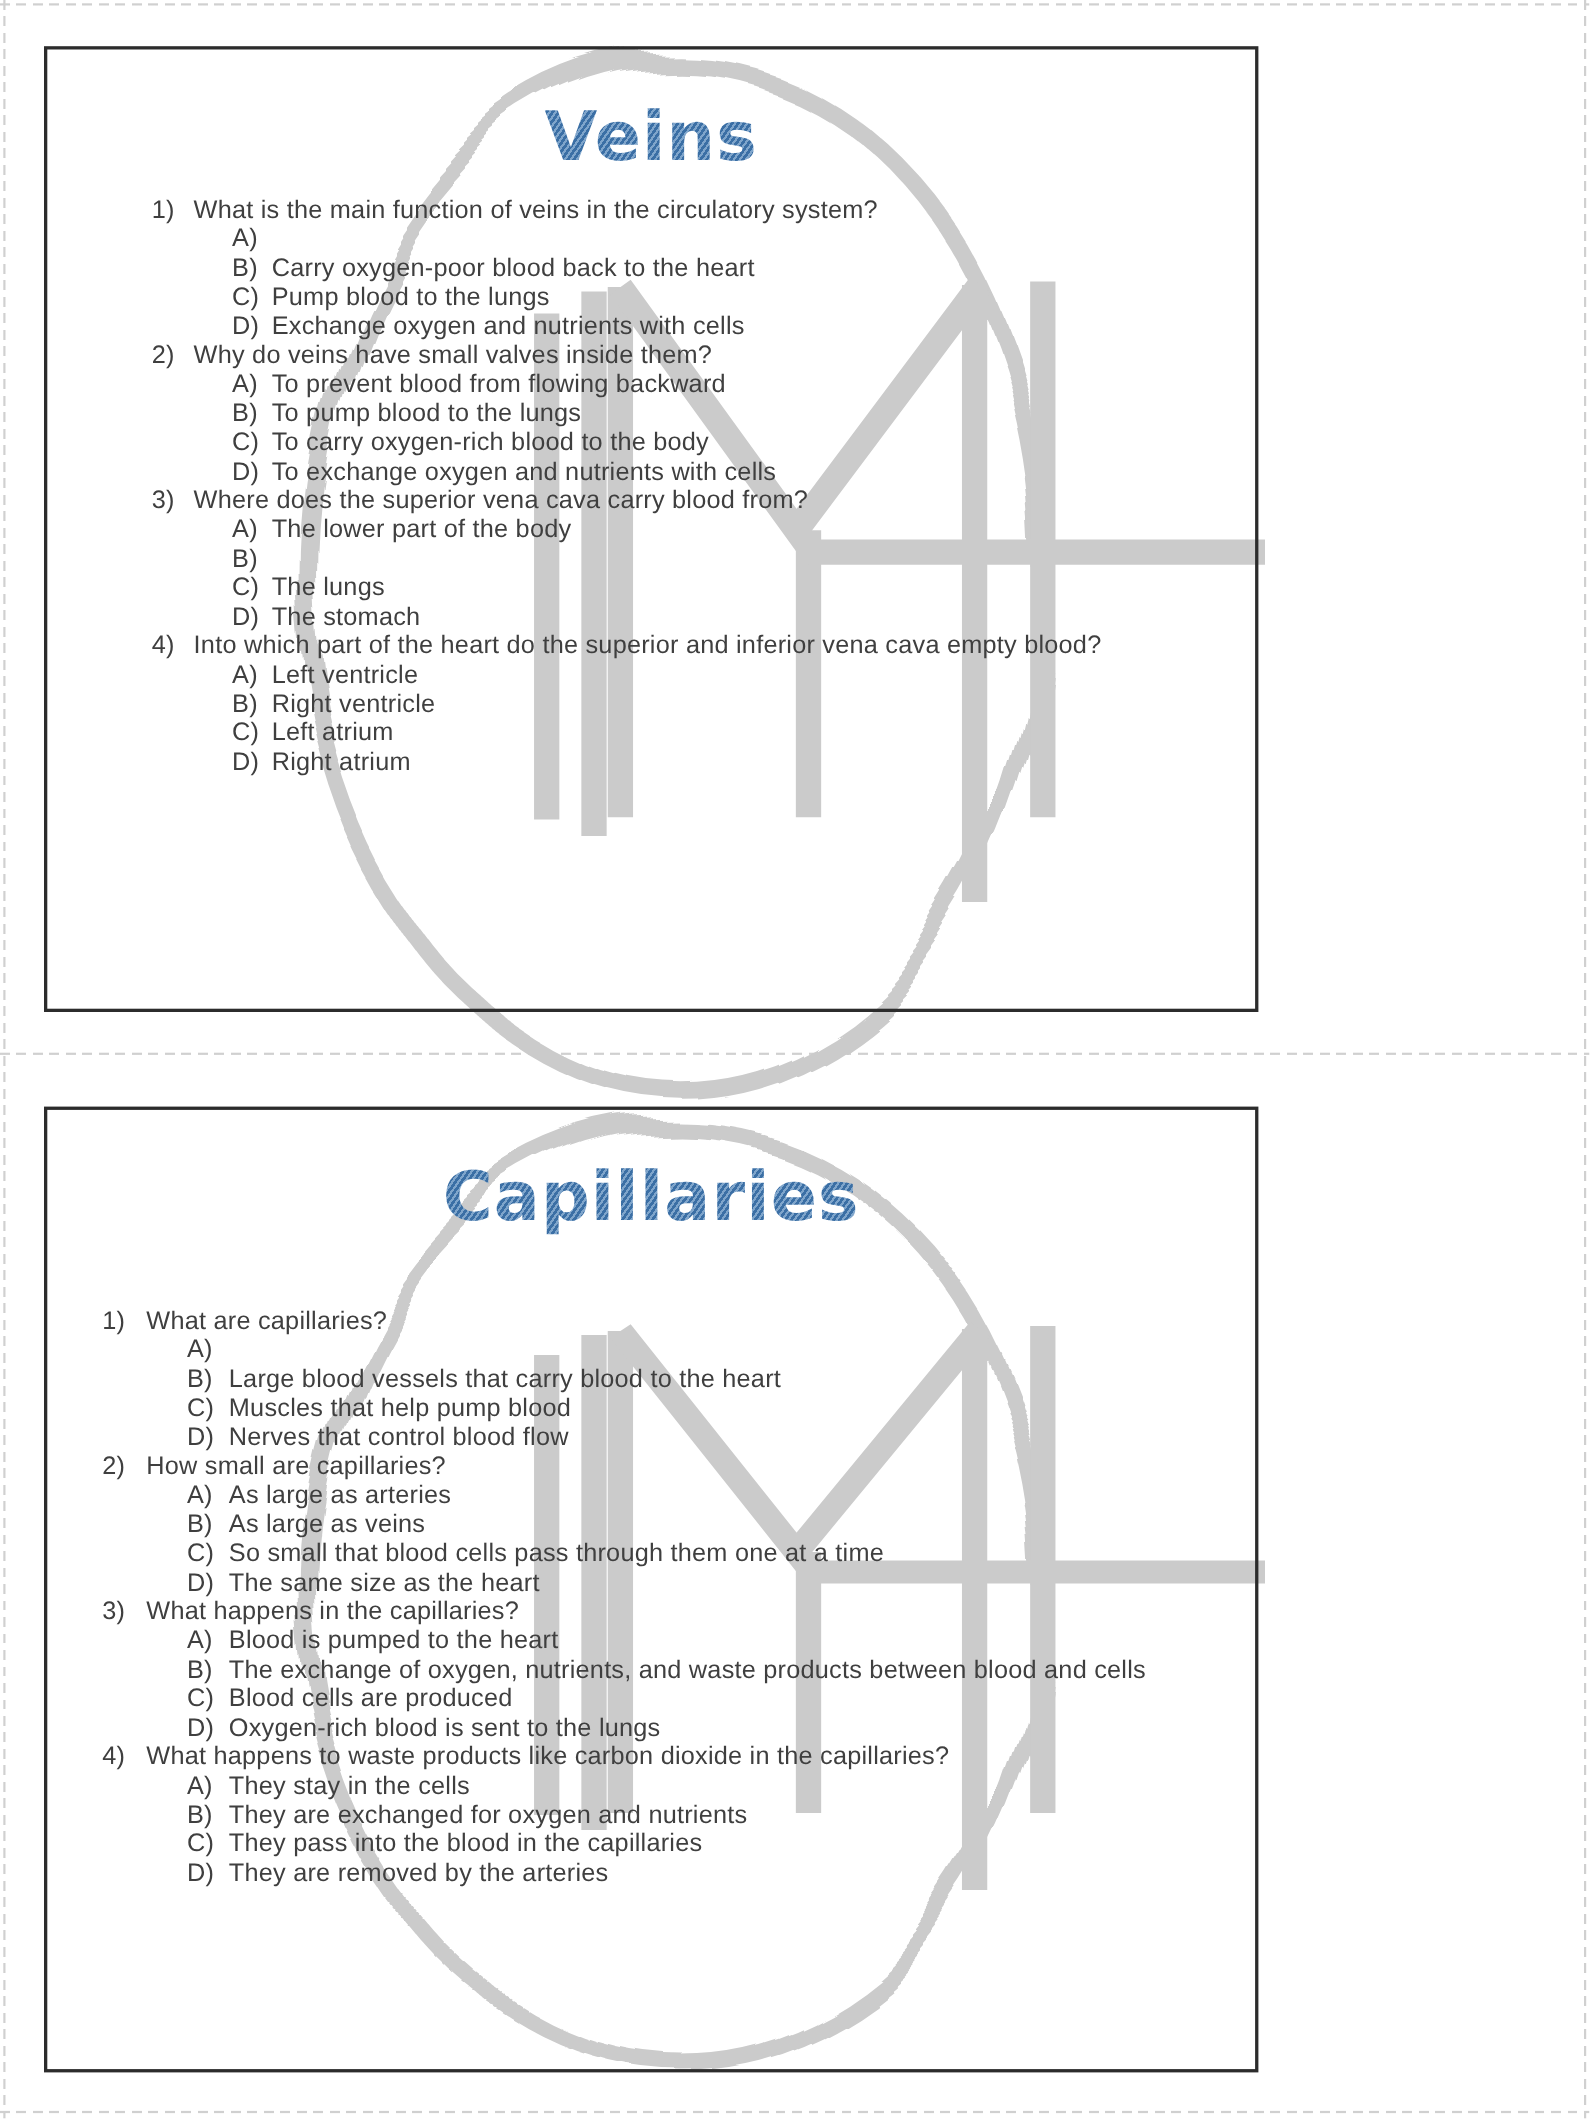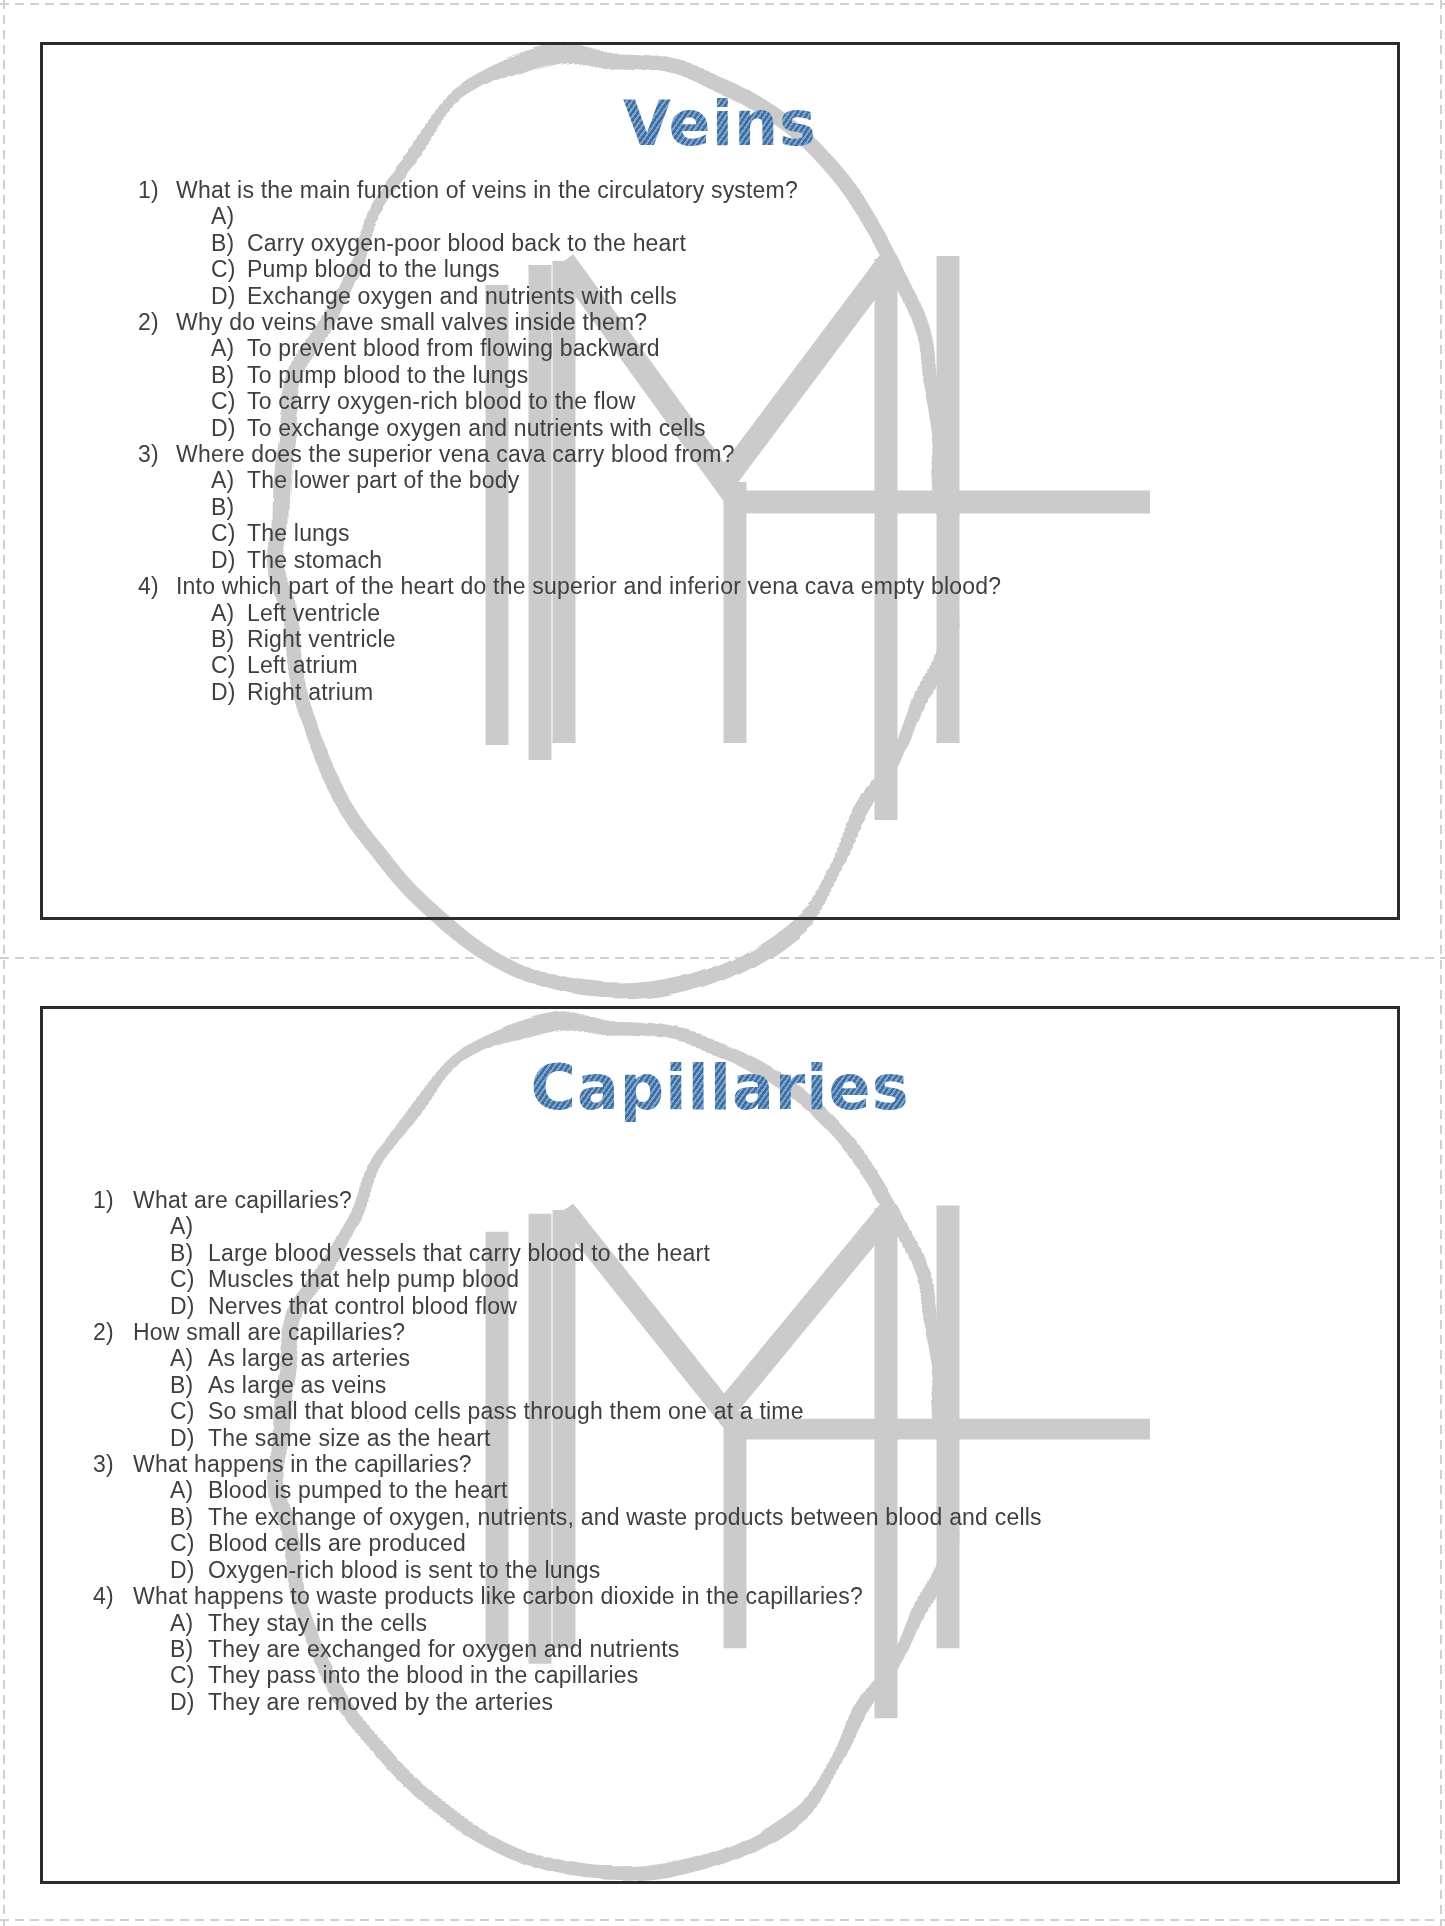--- a/index.html
+++ b/index.html
@@ -11,21 +11,21 @@
   .cut-h{position:absolute;left:0;width:1445px;height:2px;
     background:repeating-linear-gradient(90deg,var(--cut-line,#d0d0d0) 0 9px,transparent 9px 15px);}
   .cut-v{position:absolute;top:0;height:1926px;width:2px;
     background:repeating-linear-gradient(180deg,var(--cut-line,#d0d0d0) 0 9px,transparent 9px 15px);}
   
   .wm{position:absolute;z-index:0;overflow:visible;pointer-events:none;}
   .wm .blob{fill:none;stroke:var(--watermark,#cbcbcb);stroke-width:15;}
   .wm .mono{fill:none;stroke:var(--watermark,#cbcbcb);stroke-width:23;}
   
   .card{
-    position:absolute;left:40px;width:1360px;height:878px;
+    position:absolute;left:40px;width:1104px;height:878px;
     border:3px solid var(--card-border,#2c2c2c);
     box-sizing:border-box;background:transparent;z-index:1;
   }
   .card-title{
     margin-top:44px;text-align:center;
     font:700 62px "DejaVu Sans",sans-serif;
     letter-spacing:1px;line-height:70px;
     color:var(--title-blue,#3b6fa5);
   }
   @supports (-webkit-background-clip: text){
@@ -124,21 +124,21 @@
       <div class="opt-row">
         <span class="opt-letter">A)</span>
         <span class="opt-text">To prevent blood from flowing backward</span>
       </div>
       <div class="opt-row">
         <span class="opt-letter">B)</span>
         <span class="opt-text">To pump blood to the lungs</span>
       </div>
       <div class="opt-row">
         <span class="opt-letter">C)</span>
-        <span class="opt-text">To carry oxygen-rich blood to the flow</span>
+        <span class="opt-text">To carry oxygen-rich blood to the body</span>
       </div>
       <div class="opt-row">
         <span class="opt-letter">D)</span>
         <span class="opt-text">To exchange oxygen and nutrients with cells</span>
       </div>
       <div class="q-row">
         <span class="q-num">3)</span>
         <span class="q-text">Where does the superior vena cava carry blood from?</span>
       </div>
       <div class="opt-row">

